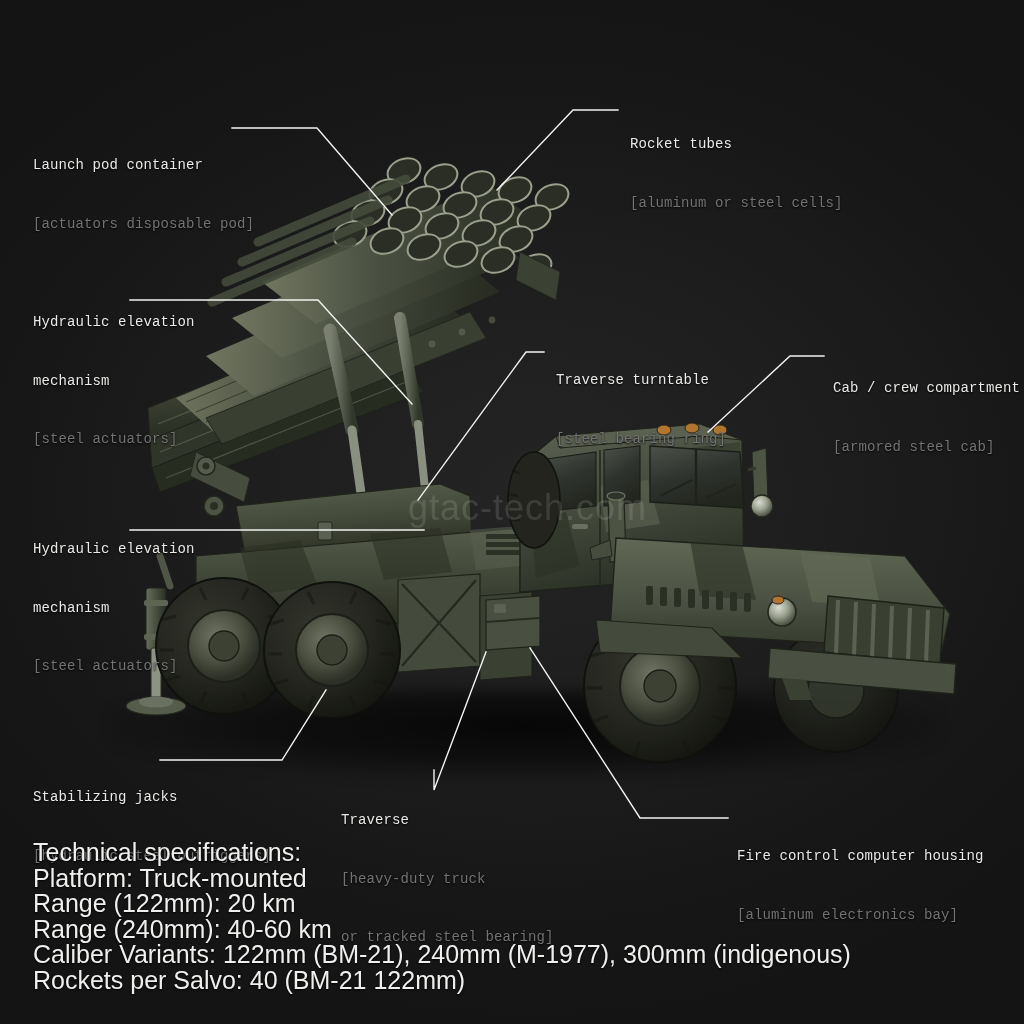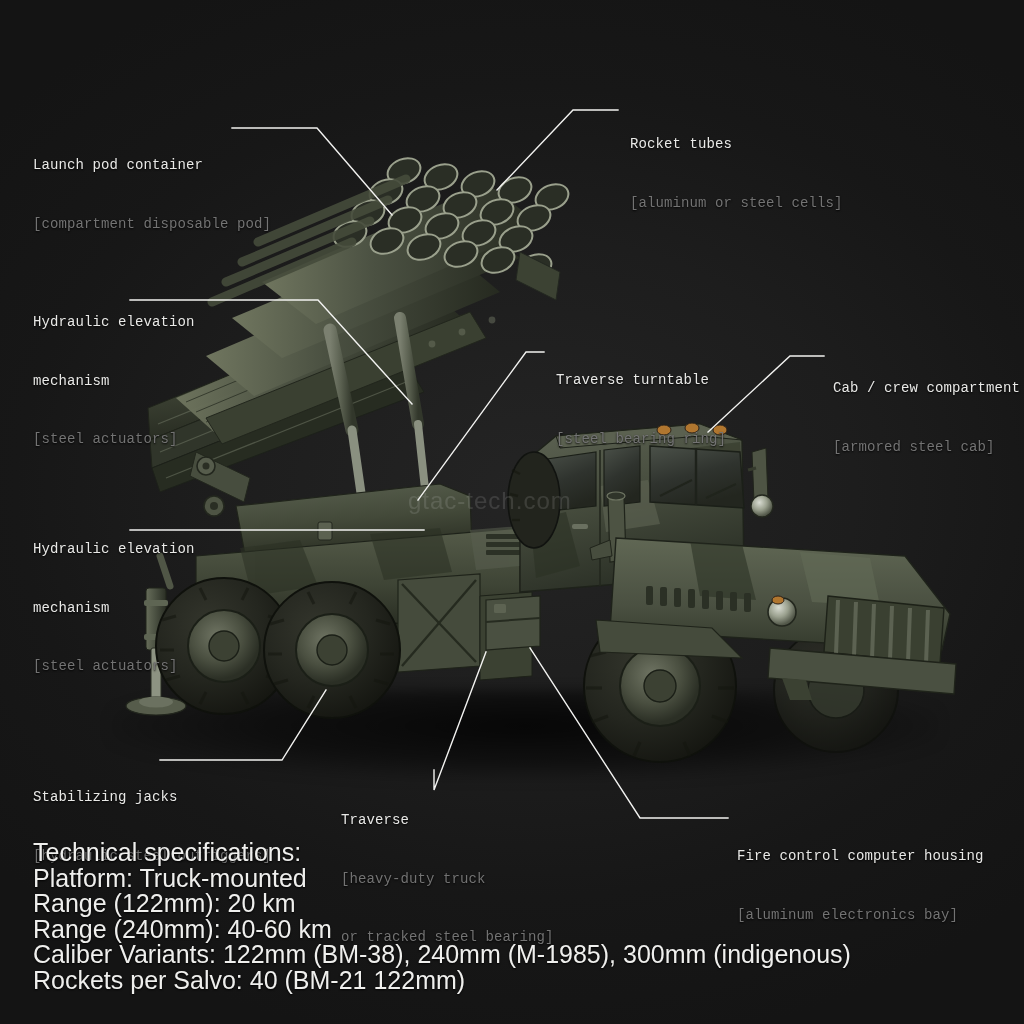--- a/index.html
+++ b/index.html
@@ -45,21 +45,21 @@
   .specs{
     position:absolute;left:33px;top:840px;
     font-size:25px;line-height:25.6px;
     color:#efefed;
     text-shadow:0 1px 2px rgba(0,0,0,.9);
   }
   .specs div{white-space:pre;}
   
   .watermark{
     position:absolute;left:408px;top:487px;
-    font-size:24px;letter-spacing:1px;
+    font-size:36px;letter-spacing:1px;
     color:rgba(225,225,225,.14);
     font-family:"Liberation Sans",sans-serif;
     pointer-events:none;user-select:none;
   }
   
   #vehicle{position:absolute;left:0;top:0;width:1024px;height:1024px;}
 </style>
 </head>
 <body>
 
@@ -486,21 +486,21 @@
 
     <path d="M160 760 L282 760 L326 690"></path>
 
     <path d="M434 770 L434 790 L486 652"></path>
 
     <path d="M728 818 L640 818 L530 648"></path>
   </svg>
 
   <div class="anno" style="left:33px;top:117px;">
     <div>Launch pod container</div>
-    <div class="sub">[compartment disposable pod]</div>
+    <div class="sub">[actuators disposable pod]</div>
   </div>
 
   <div class="anno" style="left:630px;top:96px;">
     <div>Rocket tubes</div>
     <div class="sub">[aluminum or steel cells]</div>
   </div>
 
   <div class="anno" style="left:33px;top:274px;">
     <div>Hydraulic elevation</div>
     <div>mechanism</div>
@@ -537,17 +537,17 @@
   <div class="anno" style="left:737px;top:808px;">
     <div>Fire control computer housing</div>
     <div class="sub">[aluminum electronics bay]</div>
   </div>
 
   <div class="specs">
     <div>Technical specifications:</div>
     <div>Platform: Truck-mounted</div>
     <div>Range (122mm): 20 km</div>
     <div>Range (240mm): 40-60 km</div>
-    <div>Caliber Variants: 122mm (BM-38), 240mm (M-1985), 300mm (indigenous)</div>
+    <div>Caliber Variants: 122mm (BM-21), 240mm (M-1977), 300mm (indigenous)</div>
     <div>Rockets per Salvo: 40 (BM-21 122mm)</div>
   </div>
 
 </div>
 
 </body></html>

